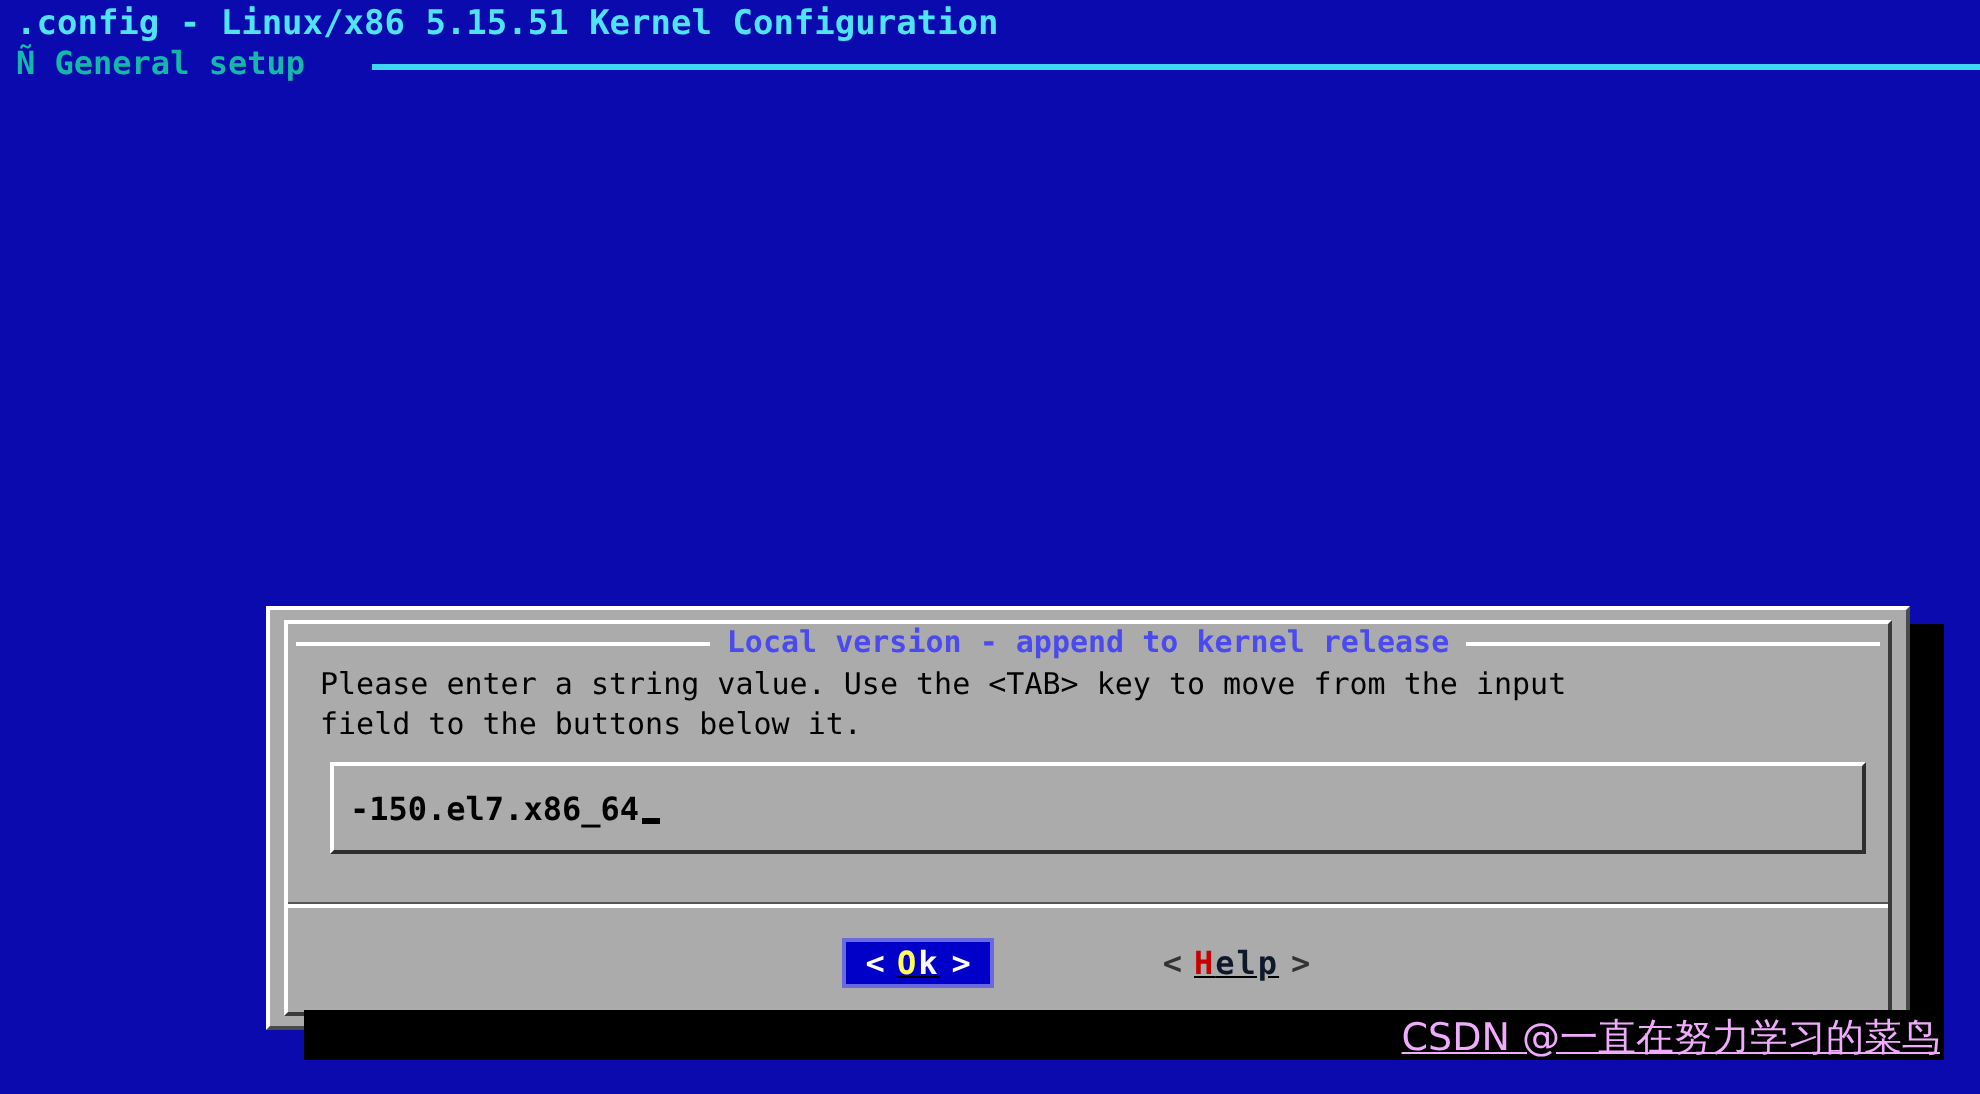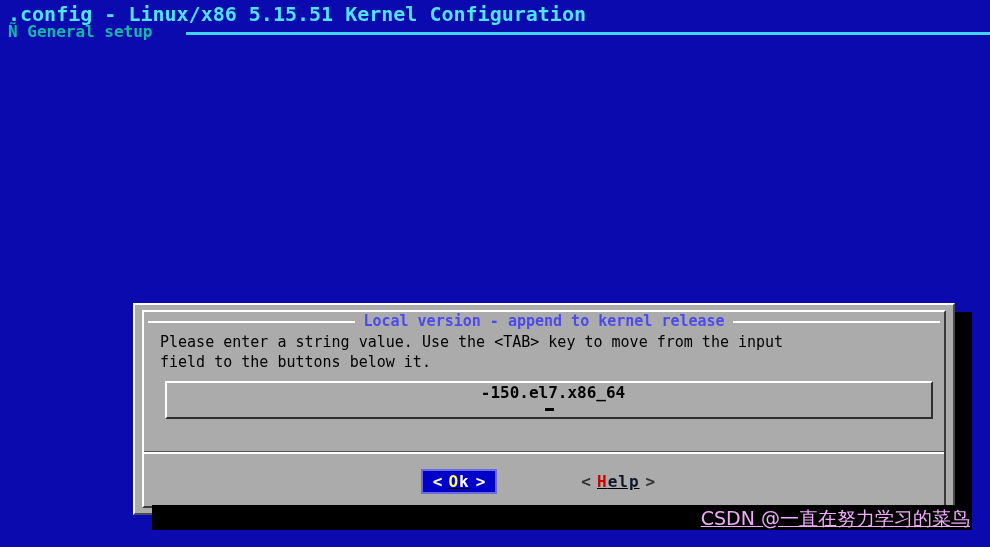--- a/index.html
+++ b/index.html
@@ -28,21 +28,21 @@
     left: 0;
     top: 0;
     width: 990px;
     height: 46px;
   }
   #app-title {
     position: absolute;
     left: 8px;
     top: 2px;
     color: #4fe3f5;
-    font-size: 20px;
+    font-size: 17px;
     font-weight: bold;
     letter-spacing: 0px;
     white-space: nowrap;
   }
   #menu-path {
     position: absolute;
     left: 8px;
     top: 22px;
     color: #14b8a6;
     font-size: 16px;
@@ -134,31 +134,30 @@
     line-height: 20px;
     white-space: pre-wrap;
   }
 
   
   #input-box {
     position: absolute;
     left: 21px;
     top: 69px;
     width: 768px;
-    height: 38px;
+    height: 46px;
     box-sizing: border-box;
     background: #ababab;
     border-top: 2px solid #ffffff;
     border-left: 2px solid #ffffff;
     border-right: 2px solid #2e2e2e;
     border-bottom: 2px solid #2e2e2e;
     display: flex;
     align-items: center;
     overflow: hidden;
-    flex-direction: column;
   }
   #input-value {
     color: #000000;
     font-size: 16px;
     font-weight: bold;
     padding-left: 8px;
     white-space: nowrap;
   }
   #input-cursor {
     display: inline-block;

